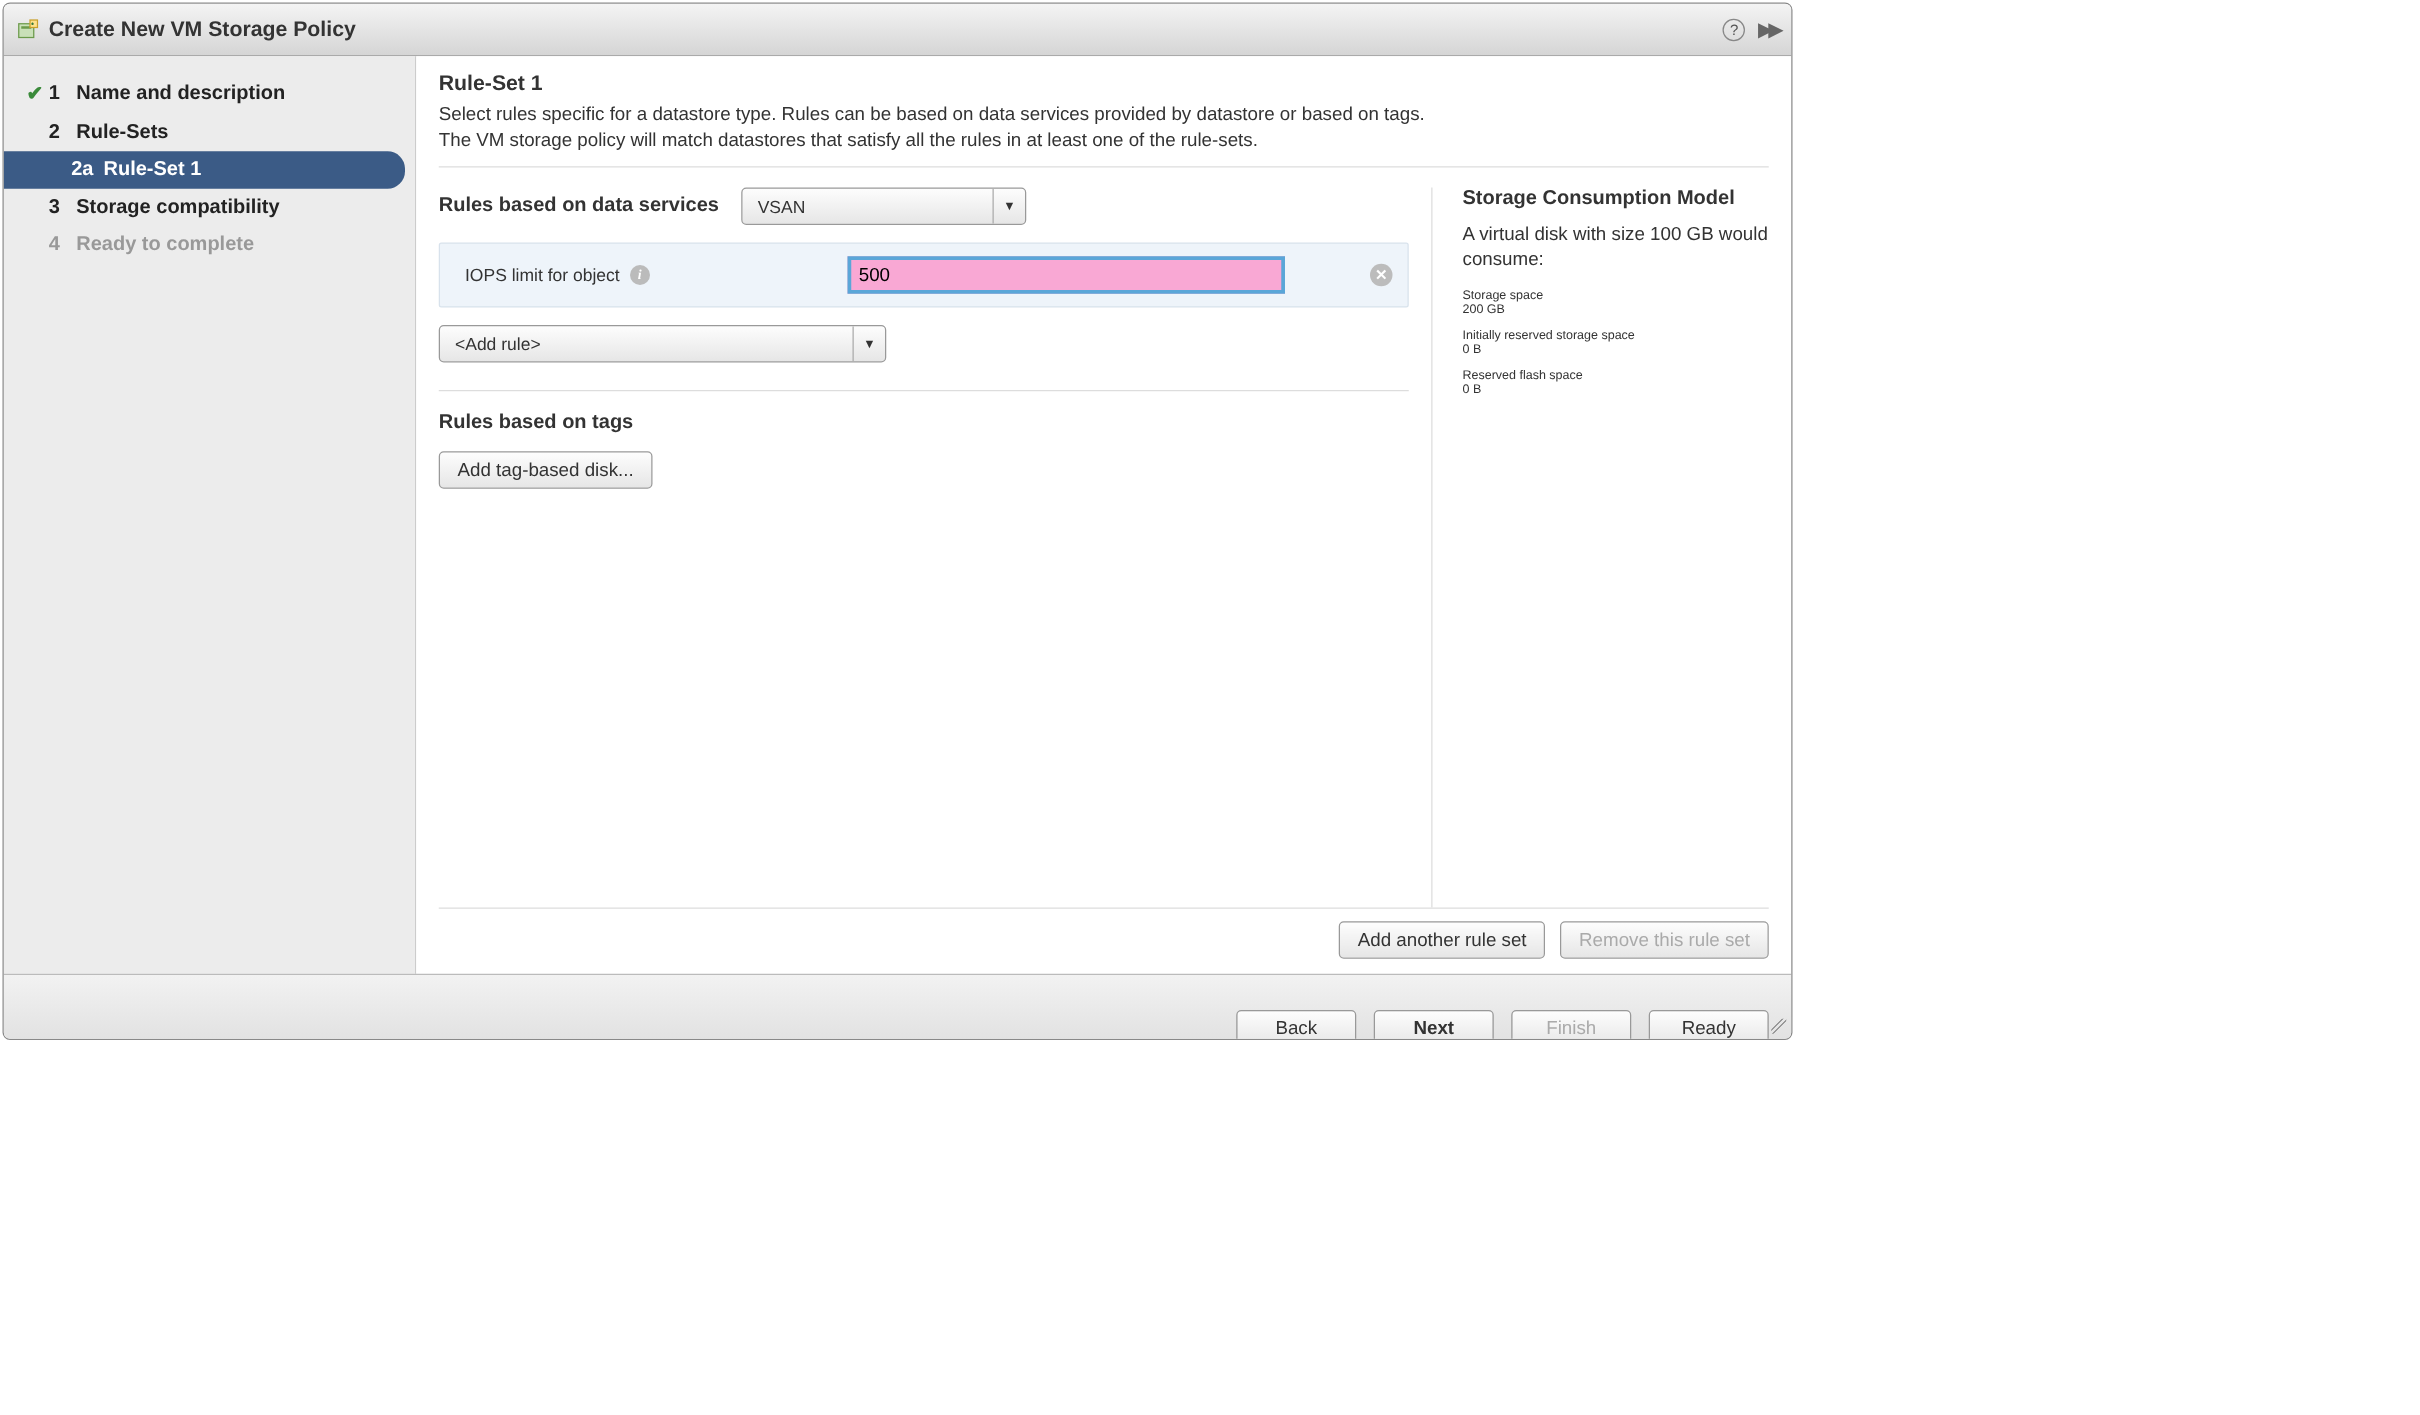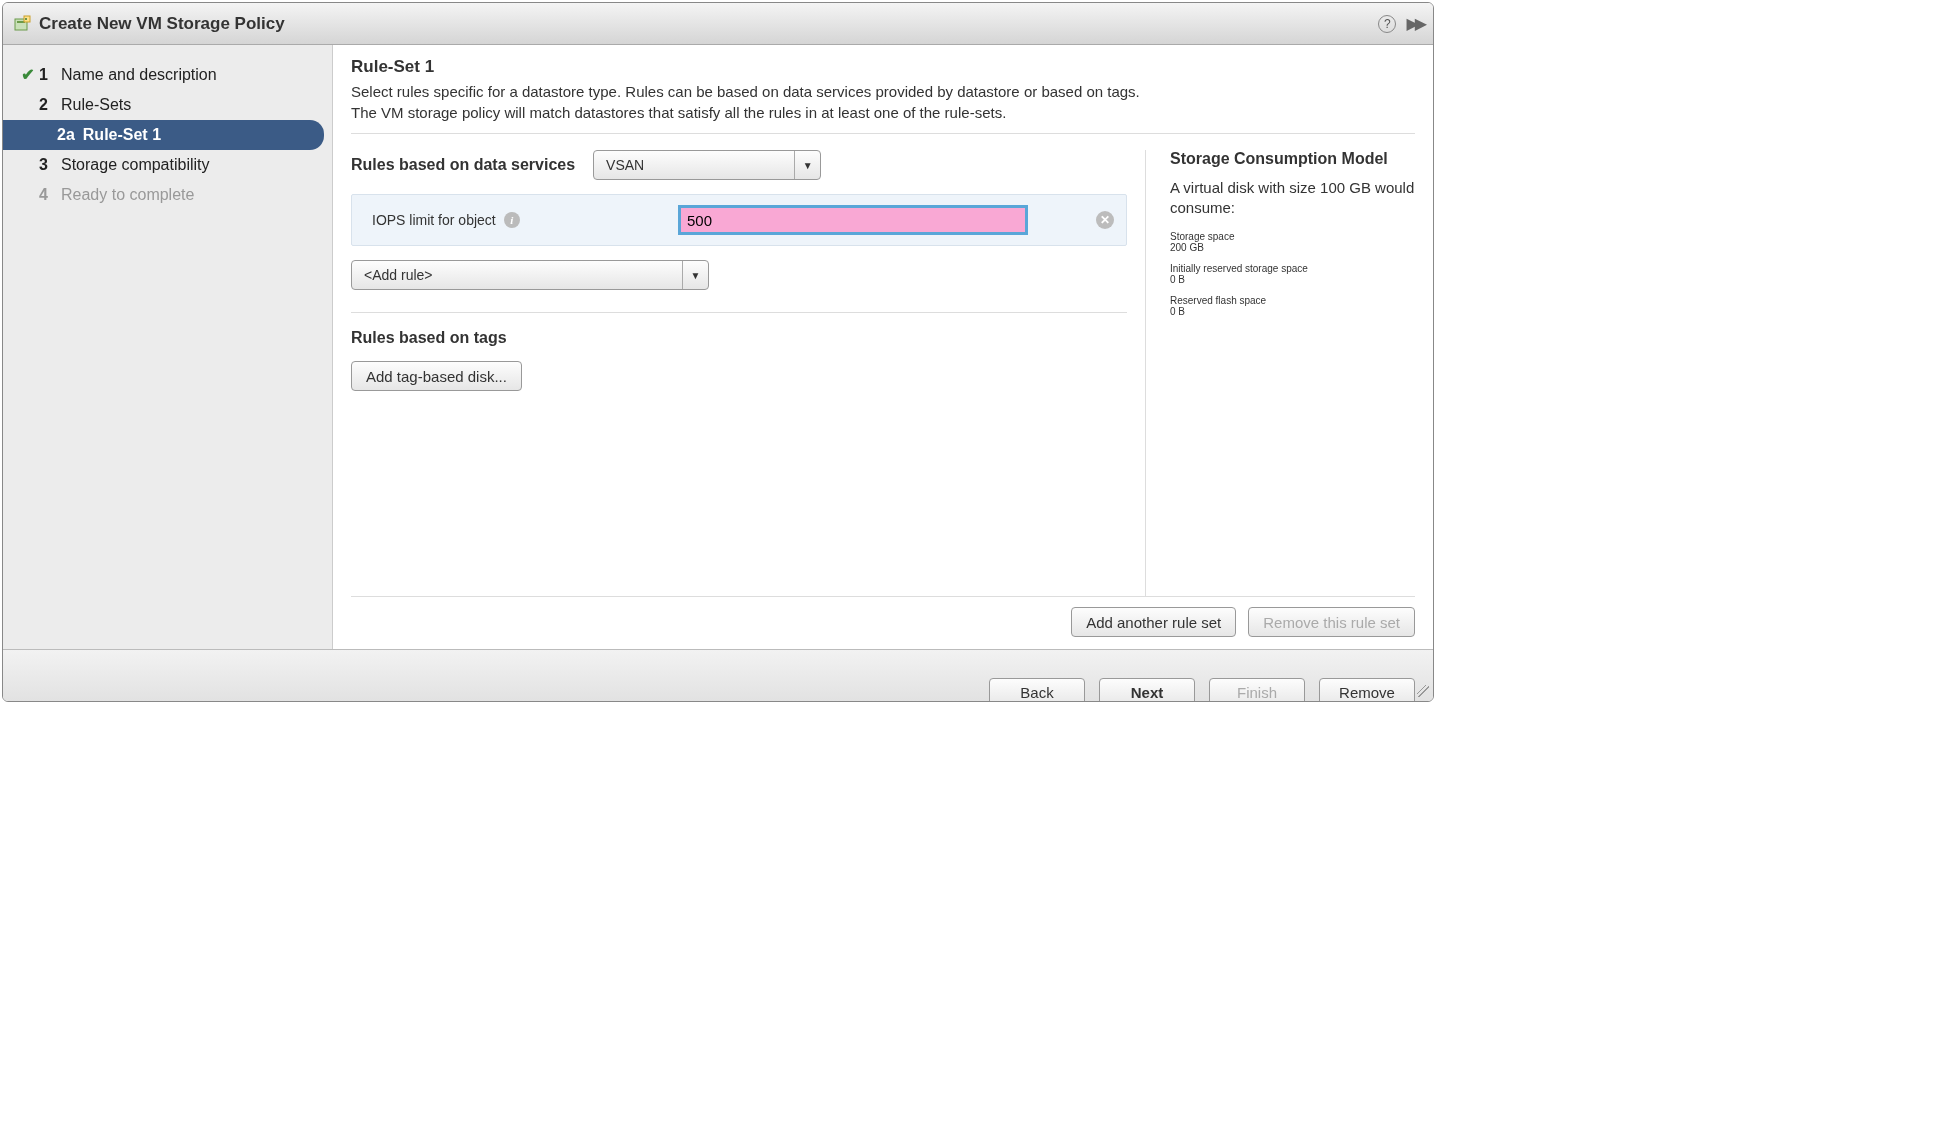--- a/index.html
+++ b/index.html
@@ -4,21 +4,21 @@
 <style>
   * { box-sizing: border-box; margin: 0; padding: 0; }
   body {
     font-family: Arial, Helvetica, sans-serif;
     background: #fff;
     font-size: 14px;
     color: #333;
   }
   .window {
     width: 1432px;
-    height: 700px;
+    height: 830px;
     border: 1px solid #888;
     border-radius: 6px;
     overflow: hidden;
     display: flex;
     flex-direction: column;
     margin: 2px;
   }
   .titlebar {
     height: 42px;
     background: linear-gradient(#f4f4f4, #d5d5d5);
@@ -81,21 +81,21 @@
   }
   .step .check {
     color: #3a8a3a;
     font-weight: bold;
   }
   .step .num {
     width: 22px;
     font-weight: bold;
   }
   .step .label {
-    font-weight: normal;
+    font-weight: bold;
     text-align: center;
   }
   .substep {
     padding: 6px 12px 6px 54px;
     font-weight: bold;
     display: flex;
     gap: 8px;
   }
   .substep.active {
     background: #3b5b86;
@@ -391,16 +391,16 @@
         <button class="btn">Add another rule set</button>
         <button class="btn disabled">Remove this rule set</button>
       </div>
     </div>
   </div>
 
   <div class="footer">
     <button class="btn">Back</button>
     <button class="btn primary">Next</button>
     <button class="btn disabled">Finish</button>
-    <button class="btn">Remove</button>
+    <button class="btn">Ready</button>
     <div class="resize-grip"></div>
   </div>
 </div>
 
 </body></html>

